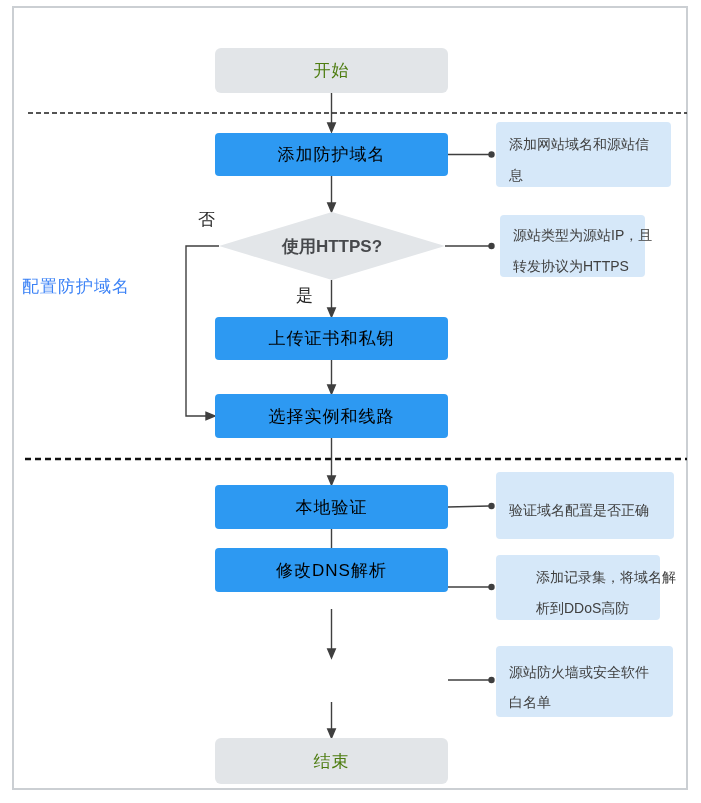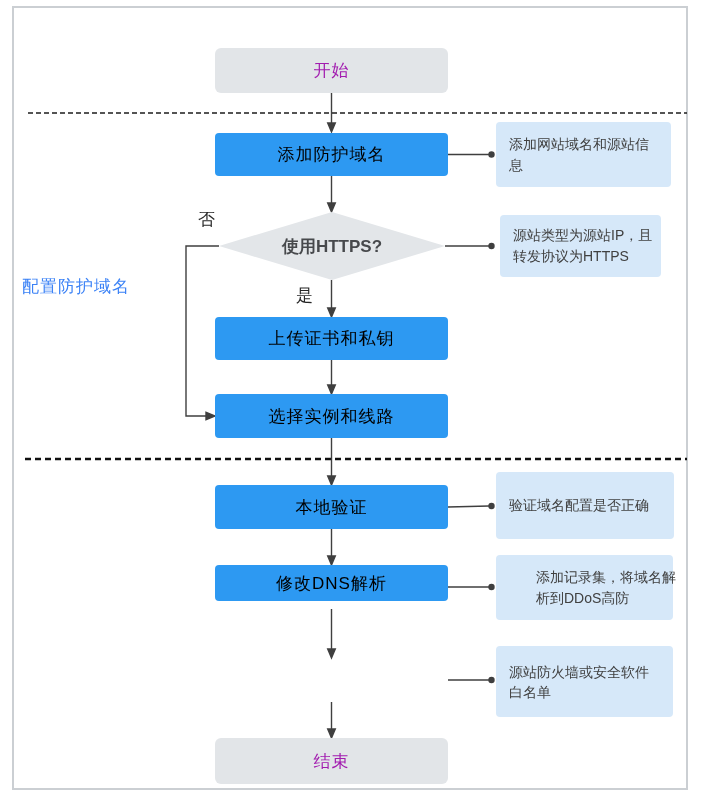--- a/index.html
+++ b/index.html
@@ -1,27 +1,27 @@
 <!DOCTYPE html>
 <html><head>
 <meta charset="utf-8">
 <style>
   html,body{margin:0;padding:0;background:#ffffff;}
   body{font-family:"Liberation Sans","DejaVu Sans",sans-serif;}
   .canvas{position:relative;width:701px;height:803px;background:#ffffff;overflow:hidden;}
   .frame{position:absolute;left:12px;top:6px;width:676px;height:784px;border:2px solid #cbcfd3;background:#ffffff;box-sizing:border-box;}
   .node{position:absolute;display:flex;align-items:center;justify-content:center;box-sizing:border-box;text-align:center;}
-  .terminal{background:#e2e5e8;border-radius:6px;color:#a21caf;font-size:17px;font-weight:500;letter-spacing:1px;}
+  .terminal{background:#e2e5e8;border-radius:6px;color:#4d7c0f;font-size:17px;font-weight:500;letter-spacing:1px;}
   .process{background:#2d99f2;border-radius:4px;color:#000000;font-size:17px;font-weight:400;letter-spacing:1px;text-align:center;}
   .decision{background:#e3e6e9;color:#47494c;font-size:17px;font-weight:600;
             clip-path:polygon(50% 0,100% 50%,50% 100%,0 50%);}
   .note{position:absolute;background:#d6e8f9;border-radius:4px;box-sizing:border-box;
         display:flex;flex-direction:column;justify-content:center;
         padding:8px 10px 8px 13px;color:#404040;font-size:14px;line-height:21px;}
-  .note .line{white-space:nowrap;}
+  .note .line{white-space:nowrap;margin-top:10px;}
   .branch-label{position:absolute;color:#262626;font-size:17px;font-weight:500;}
   .section-label{position:absolute;left:22px;top:275px;color:#3b82f6;font-size:17px;font-weight:500;letter-spacing:1px;}
   svg.connectors{position:absolute;left:0;top:0;pointer-events:none;}
 </style>
 </head>
 <body>
 
 <div class="canvas">
   <div class="frame"></div>
 
@@ -84,40 +84,40 @@
 
   <div class="branch-label" style="left:198px;top:208px;">否</div>
   <div class="branch-label" style="left:296px;top:284px;">是</div>
 
   <div class="node process" style="left:215px;top:394px;width:233px;height:44px;">选择实例和线路</div>
 
   <div class="node process" style="left:215px;top:317px;width:233px;height:43px;">上传证书和私钥</div>
 
   <div class="node process" style="left:215px;top:485px;width:233px;height:44px;">本地验证</div>
 
-  <div class="node process" style="left:215px;top:565px;width:233px;height:36px;">修改DNS解析</div>
+  <div class="node process" style="left:215px;top:548px;width:233px;height:44px;">修改DNS解析</div>
 
 
   <div class="node terminal" style="left:215px;top:738px;width:233px;height:46px;">结束</div>
 
   <div class="note" style="left:496px;top:122px;width:175px;height:65px;">
     <div class="line">添加网站域名和源站信</div>
     <div class="line">息</div>
   </div>
 
-  <div class="note" style="left:500px;top:215px;width:161px;height:62px;">
+  <div class="note" style="left:500px;top:215px;width:145px;height:62px;">
     <div class="line">源站类型为源站IP，且</div>
     <div class="line">转发协议为HTTPS</div>
   </div>
 
   <div class="note" style="left:496px;top:472px;width:178px;height:67px;">
     <div class="line">验证域名配置是否正确</div>
   </div>
 
-  <div class="note" style="left:496px;top:555px;width:177px;height:65px;padding-left:40px;">
+  <div class="note" style="left:496px;top:555px;width:164px;height:65px;padding-left:40px;">
     <div class="line">添加记录集，将域名解</div>
     <div class="line">析到DDoS高防</div>
   </div>
 
   <div class="note" style="left:496px;top:646px;width:177px;height:71px;line-height:20px;">
     <div class="line">源站防火墙或安全软件</div>
     <div class="line">白名单</div>
   </div>
 </div>
 

